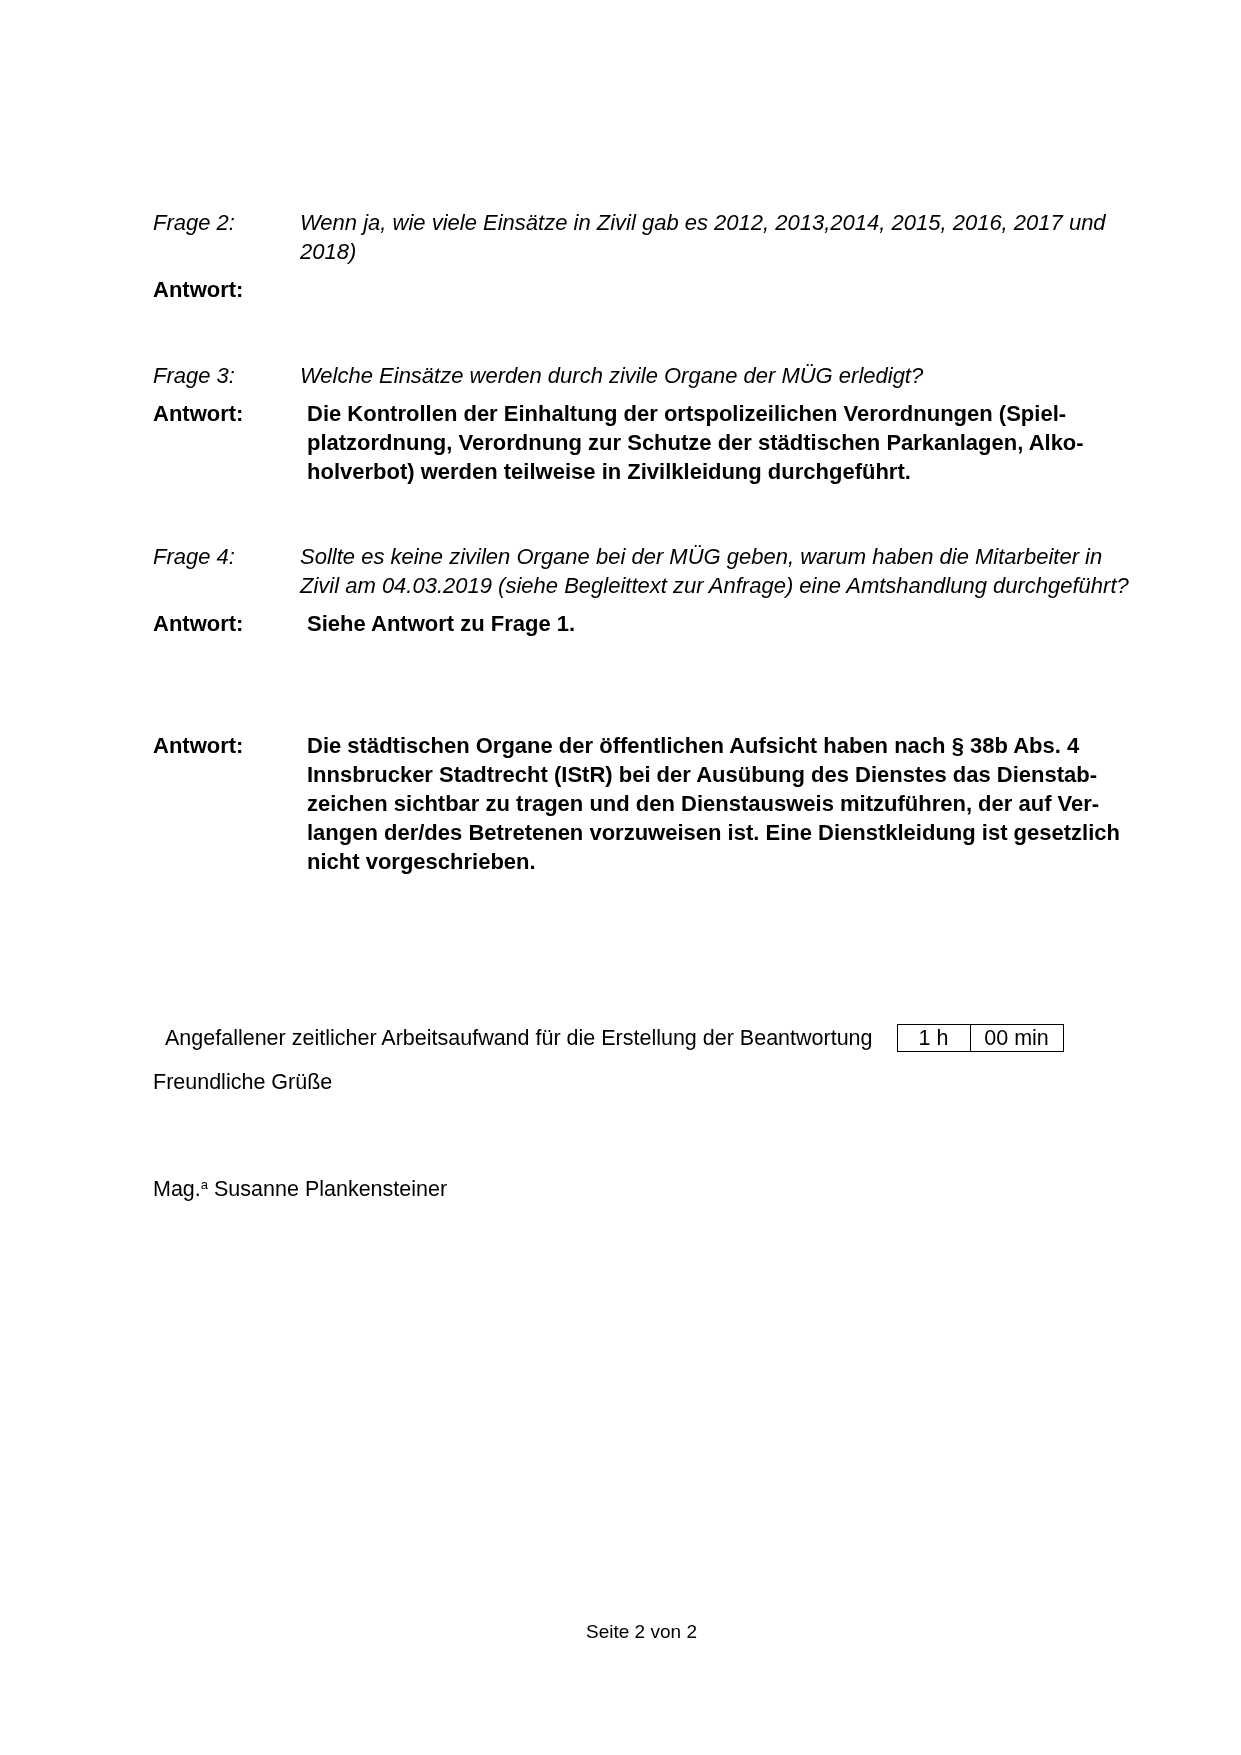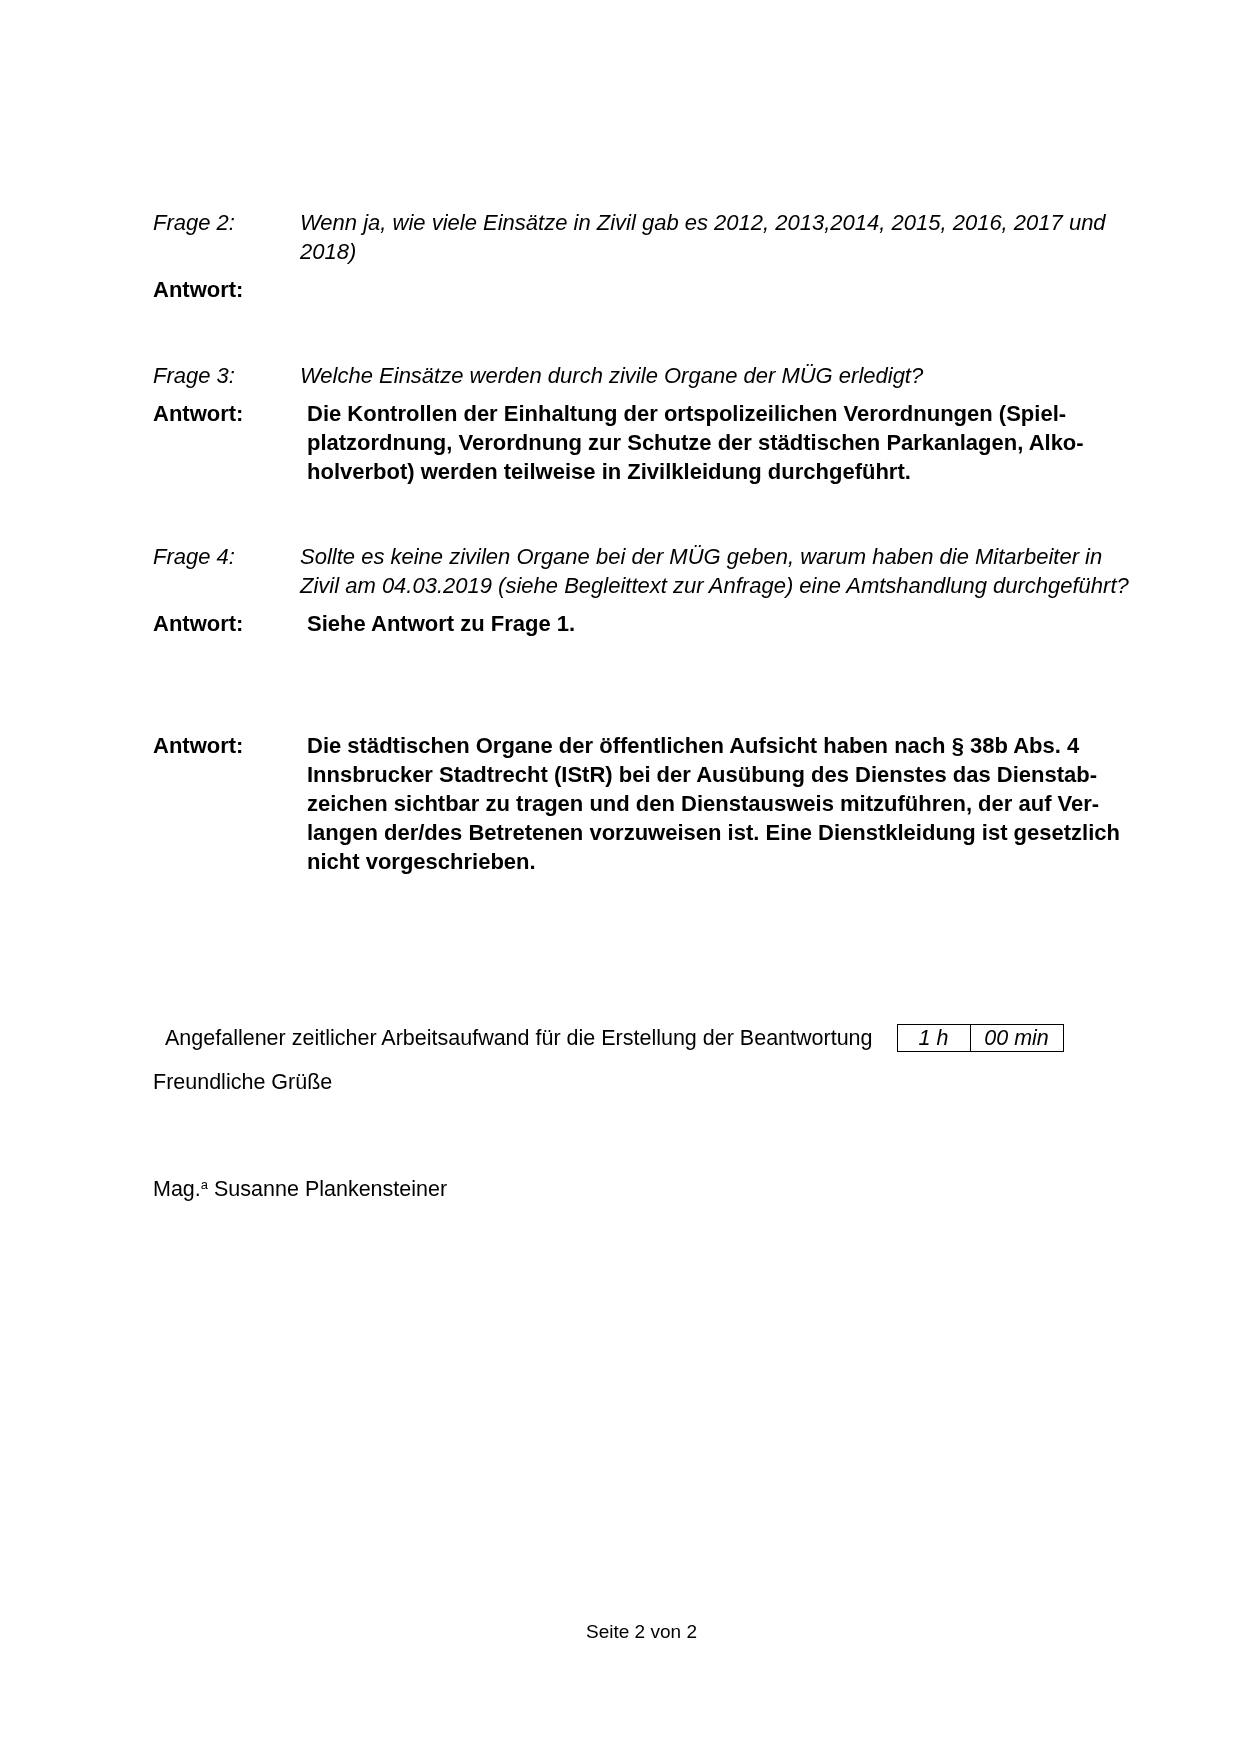--- a/index.html
+++ b/index.html
@@ -13,21 +13,21 @@
     .txt { flex: 1; }
     .q .lbl, .q .txt { font-style: italic; }
     .a { margin-top: 9px; gap: 7px; }
     .a .lbl, .a .txt { font-weight: bold; }
     .effort {
       position: absolute; left: 165px; top: 1024px;
       display: flex; align-items: center; font-size: 21.5px;
     }
     .effort-box {
       display: flex; margin-left: 24px; border: 1.5px solid #000;
-      height: 26px; align-items: center; font-style: italic;
+      height: 26px; align-items: center;
     }
     .effort-box span { display: inline-block; text-align: center; line-height: 26px; }
     .eh { width: 72px; border-right: 1.5px solid #000; }
     .em { width: 92px; }
     .plain { position: absolute; left: 153px; font-size: 21.5px; }
     .footer { position: absolute; top: 1621px; left: 0; width: 1283px; text-align: center; font-size: 19px; }
     sup { font-size: 13px; vertical-align: 7px; }
   </style>
 </head>
 <body>

